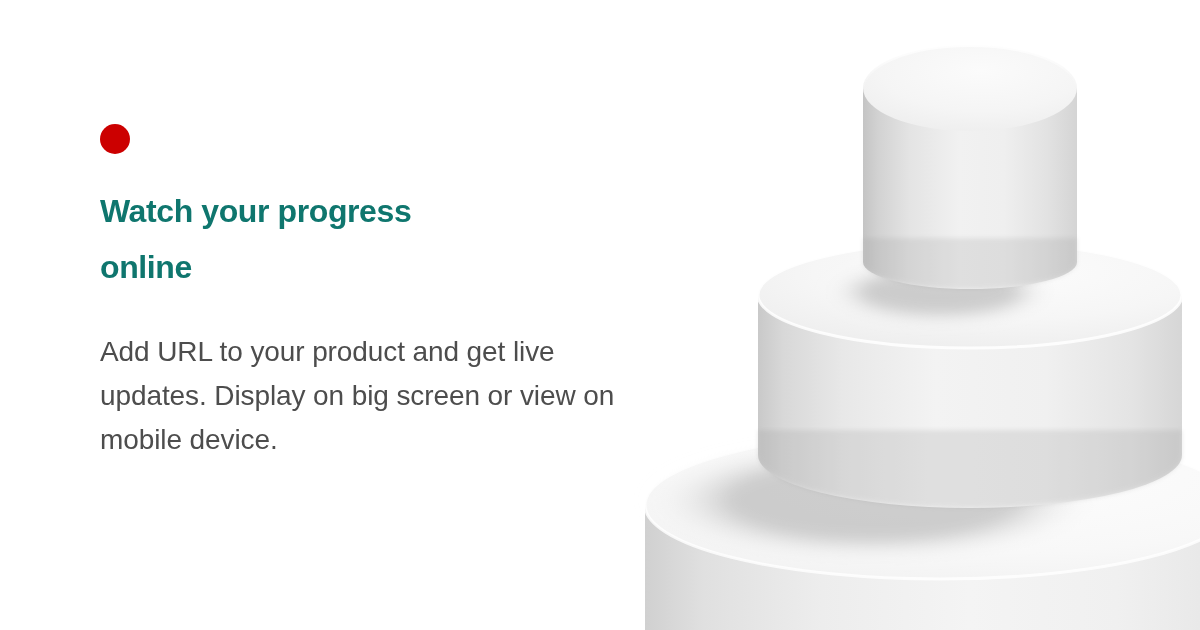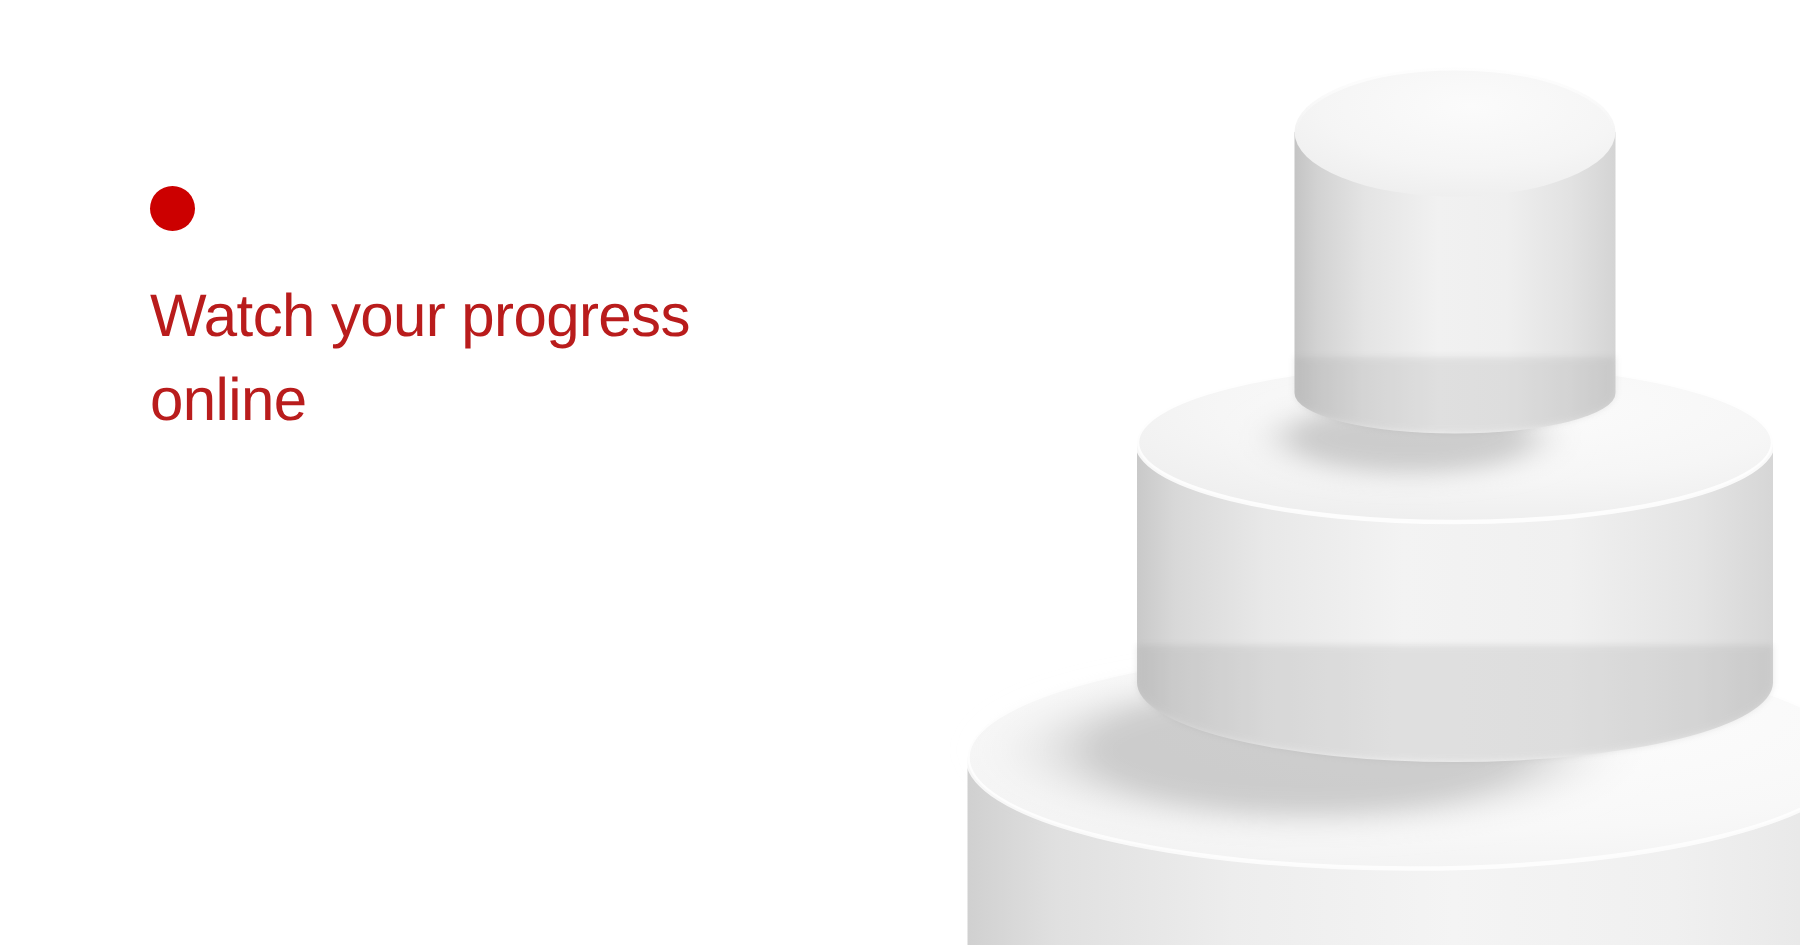--- a/index.html
+++ b/index.html
@@ -42,25 +42,25 @@
     height: 30px;
     border-radius: 50%;
     background: #cc0000;
   }
 
   .headline {
     position: absolute;
     left: 0;
     top: 183px;
     width: 520px;
-    font-size: 40px;
-    font-weight: 400;
+    font-size: 32px;
+    font-weight: 700;
     line-height: 56px;
     letter-spacing: -0.4px;
-    color: #b91c1c;
+    color: #0f766e;
     white-space: pre-line;
   }
 
   .body-copy {
     position: absolute;
     left: 0;
     top: 330px;
     width: 530px;
     font-size: 28px;
     font-weight: 400;
@@ -90,20 +90,21 @@
 
 <div class="slide">
 
   <div class="text-panel">
 
     <div class="accent-dot"></div>
 
     <h1 class="headline">Watch your progress
 online</h1>
 
+    <p class="body-copy">Add URL to your product and get live updates. Display on big screen or view on mobile device.</p>
   </div>
 
   <div class="product-stage">
     <svg viewBox="0 0 600 630" xmlns="http://www.w3.org/2000/svg" aria-hidden="true">
       <defs>
 
         <linearGradient id="barrelTop" x1="0" y1="0" x2="1" y2="0">
           <stop offset="0.00" stop-color="#c4c4c4"></stop>
           <stop offset="0.07" stop-color="#d2d2d2"></stop>
           <stop offset="0.22" stop-color="#e4e4e4"></stop>

